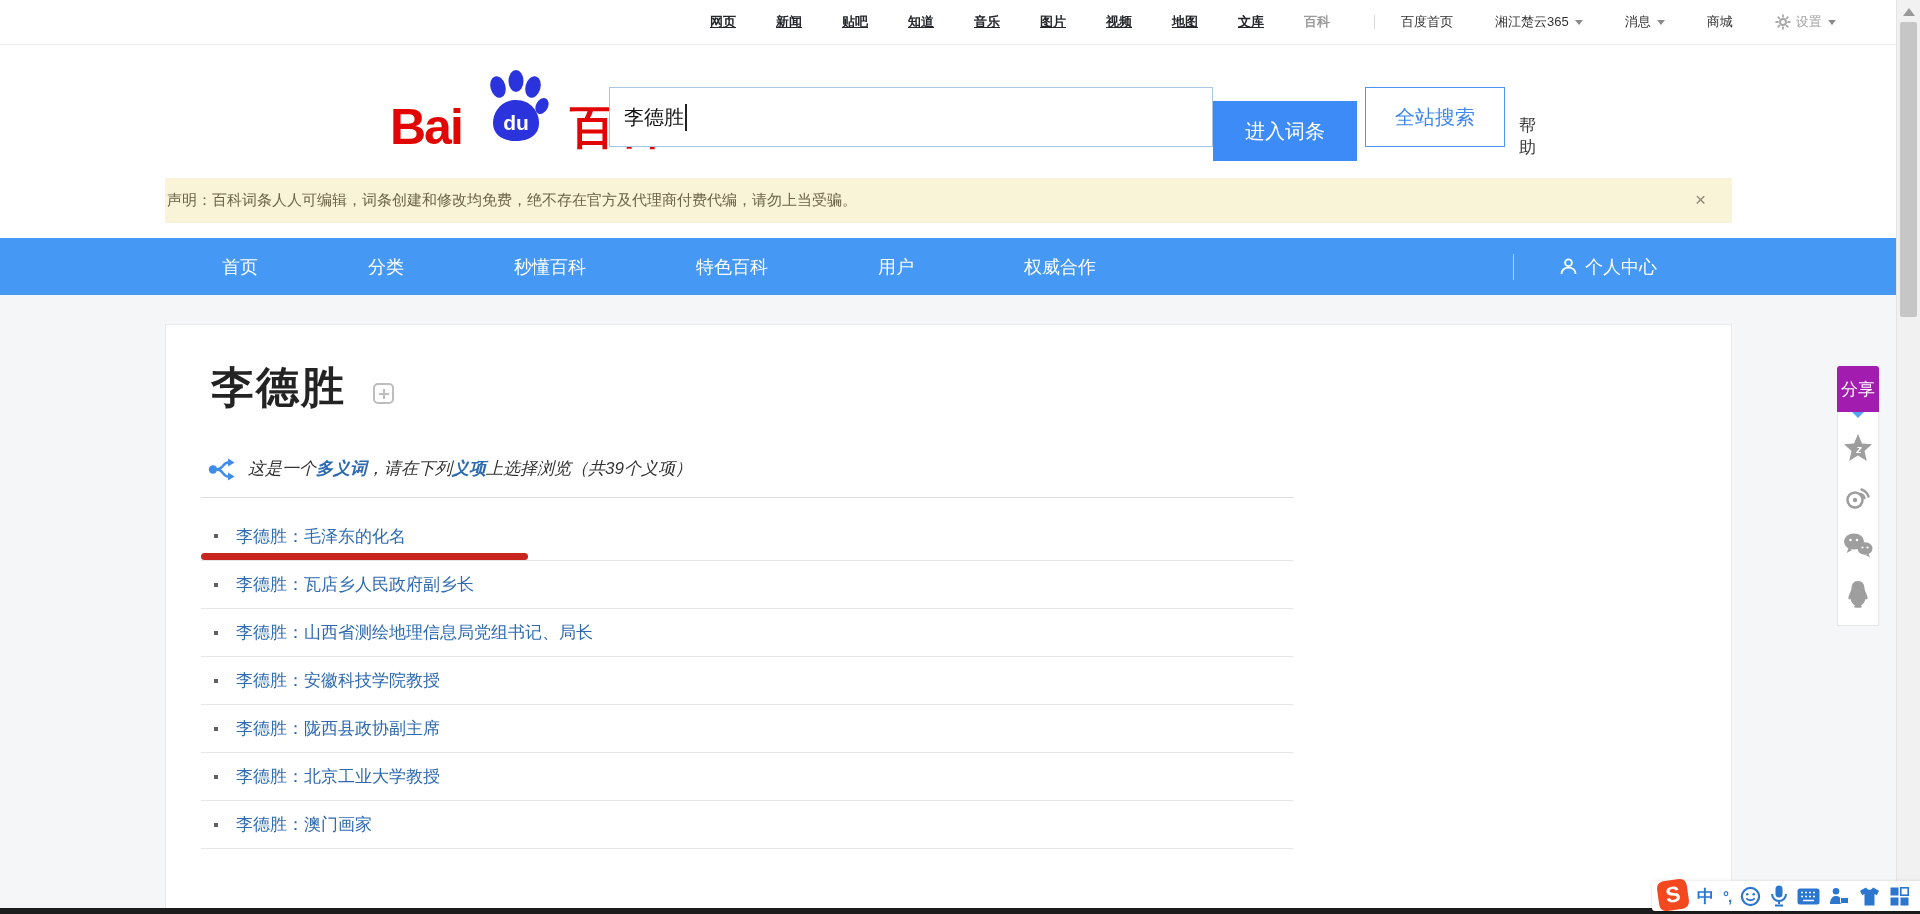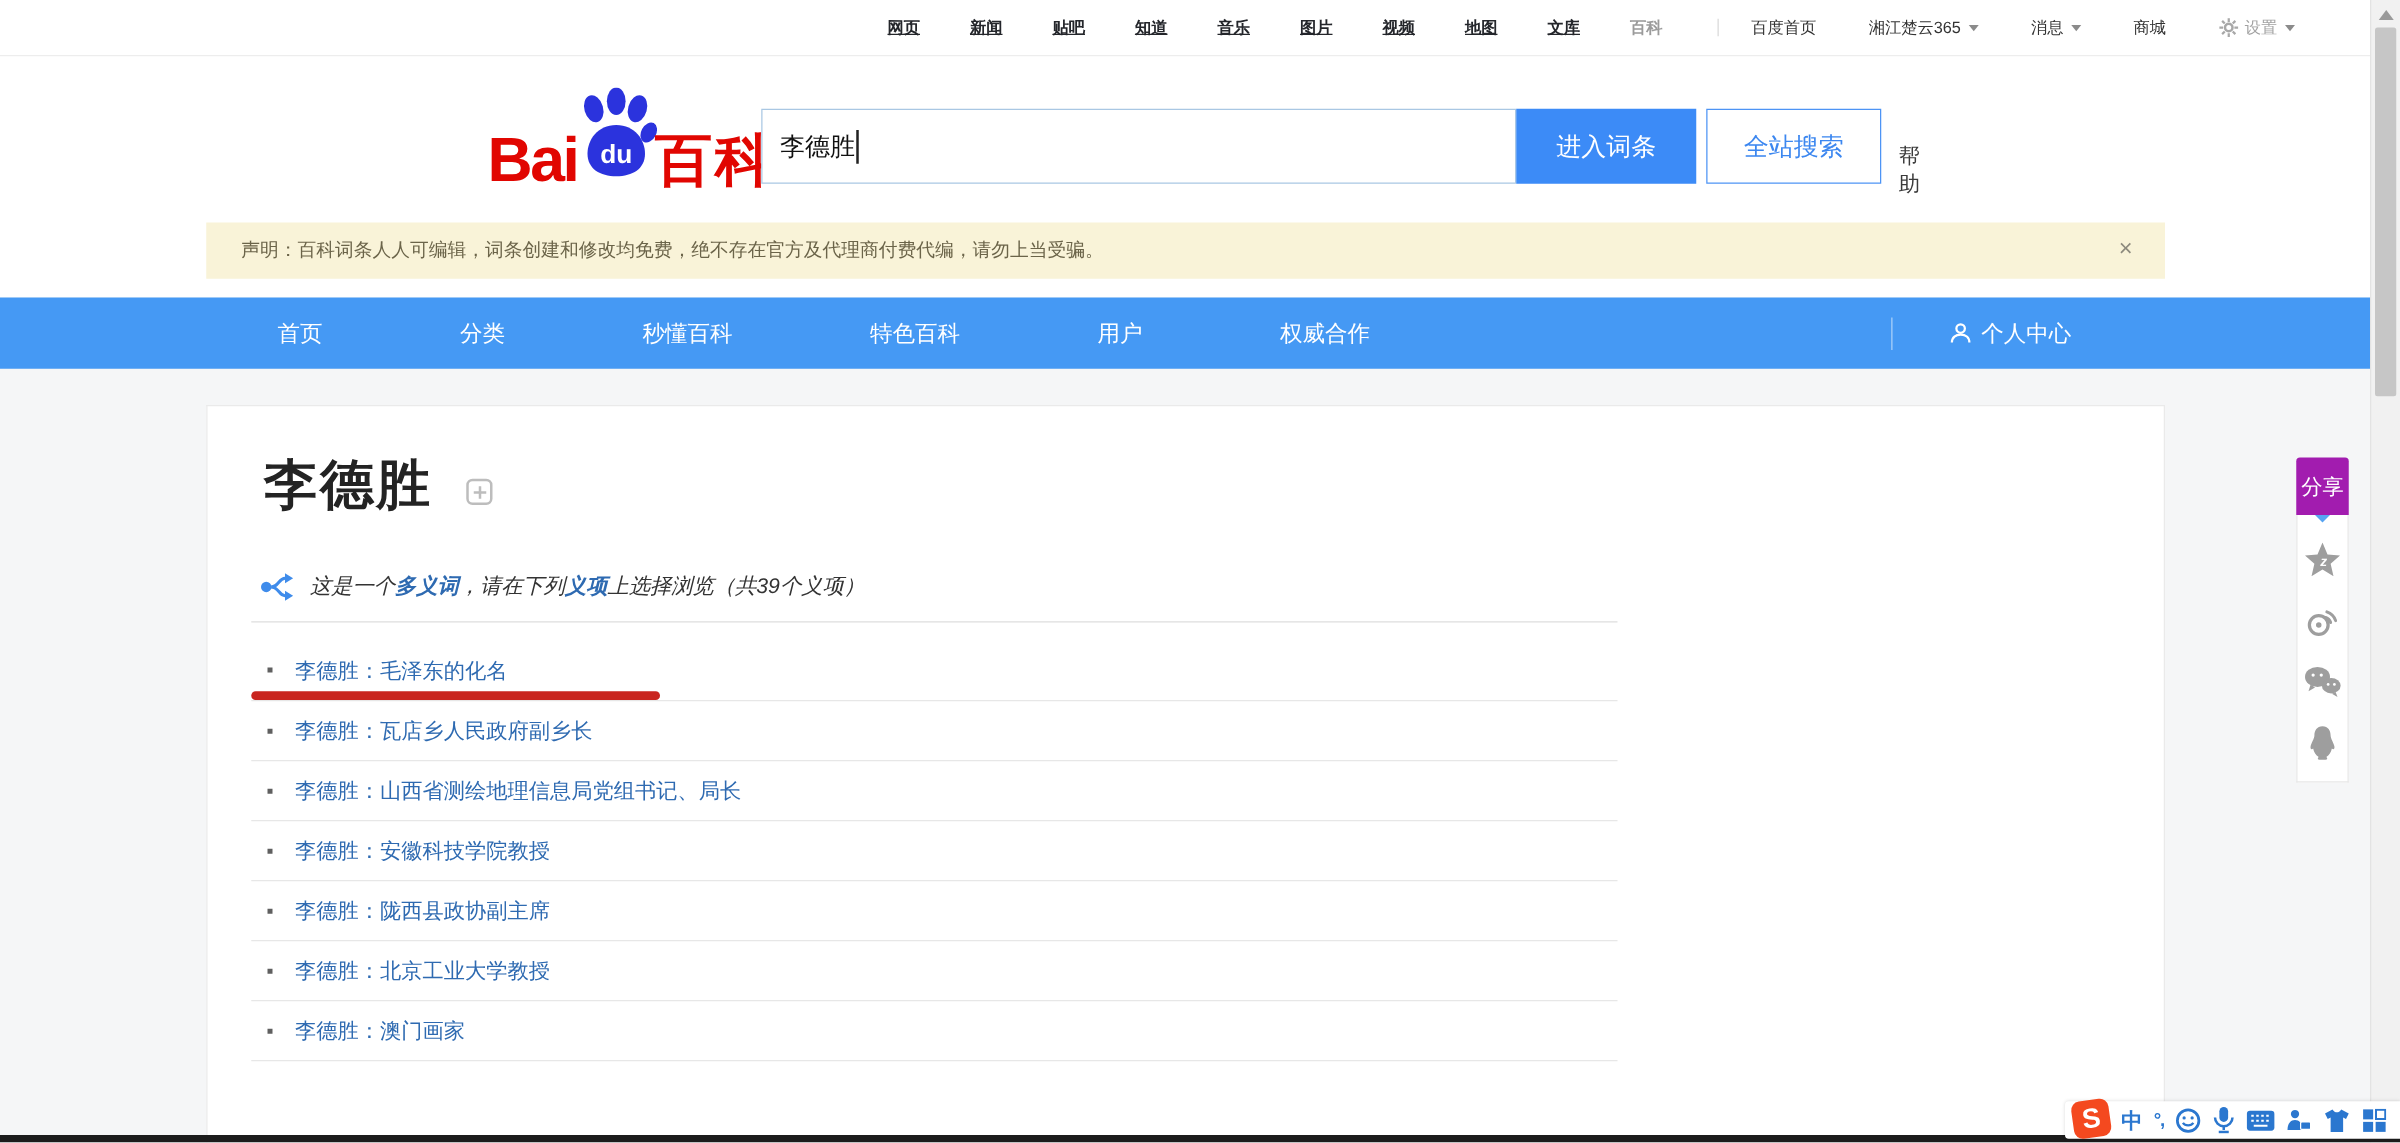--- a/index.html
+++ b/index.html
@@ -15,33 +15,33 @@
   .topnav-left a { font-size:13px; font-weight:bold; color:#24262b; text-decoration:underline; white-space:nowrap; }
   .topnav-left .current { color:#9b9b9b; text-decoration:none; cursor:default; }
   .topnav-right { position:absolute; left:1374px; top:0; height:44px; display:flex; align-items:center; gap:42px; }
   .topnav-right .vdiv { width:1px; height:14px; background:#d9d9d9; margin-right:-16px; }
   .topnav-right a { font-size:13px; color:#333; white-space:nowrap; display:flex; align-items:center; }
   .topnav-right a.gray { color:#a2a2a2; }
   .caret-down { display:inline-block; width:0; height:0; border-left:4.5px solid transparent; border-right:4.5px solid transparent; border-top:5px solid #8b8b8b; margin-left:6px; }
   .gear { margin-right:5px; display:inline-flex; }
 
   
-  .logo { position:absolute; left:390px; top:70px; display:flex; align-items:flex-end; cursor:pointer; }
+  .logo { position:absolute; left:390px; top:70px; display:flex; align-items:flex-end; cursor:pointer;gap:23px; }
   .logo-bai { font-size:50px; font-weight:bold; color:#e10601; letter-spacing:-2px; line-height:0.9; }
   .logo-paw { margin:0 -2px 2px -2px; }
   .logo-baike { font-size:46px; font-weight:bold; color:#e10601; letter-spacing:2px; line-height:0.95; }
 
   .search-input { position:absolute; left:609px; top:87px; width:604px; height:60px; border:1px solid #a9c7e3; font-size:20px; color:#111; padding:0 14px; outline:none; font-family:inherit; background:#fff; }
   .search-caret { position:absolute; left:685px; top:104px; width:2px; height:27px; background:#222; }
-  .btn-enter { position:absolute; left:1213px; top:87px; width:144px; height:60px; background:#3c8bf7; color:#fff; font-size:20px; border:none; cursor:pointer; font-family:inherit; }
+  .btn-enter { position:absolute; left:1213px; top:101px; width:144px; height:60px; background:#3c8bf7; color:#fff; font-size:20px; border:none; cursor:pointer; font-family:inherit; }
   .btn-fullsearch { position:absolute; left:1365px; top:87px; width:140px; height:60px; background:#fff; color:#3c87f0; font-size:20px; border:1px solid #4d94f5; cursor:pointer; font-family:inherit; }
   .help-vert { position:absolute; left:1516px; top:103px; writing-mode:vertical-rl; text-orientation:upright; letter-spacing:22px; font-size:17px; color:#3b3b3b; }
 
   
-  .notice { position:absolute; left:165px; top:178px; width:1567px; height:45px; background:#f9f3d8; display:flex; align-items:center; padding-left:28px; }
+  .notice { position:absolute; left:165px; top:178px; width:1567px; height:45px; background:#f9f3d8; display:flex; align-items:center; padding-left:2px; }
   .notice-text { font-size:15px; color:#6b6449; }
   .notice-link { font-size:15px; color:#3e82f7; margin-left:10px; }
   .notice-close { position:absolute; left:1530px; top:10px; font-size:19px; color:#8d8a7d; cursor:pointer; line-height:24px; }
 
   
   .bluenav { position:absolute; left:0; top:238px; width:1896px; height:57px; background:#4599f4; }
   .bn-left { position:absolute; left:222px; top:0; height:57px; display:flex; align-items:center; gap:110px; }
   .bn-left a { font-size:18px; color:#fff; white-space:nowrap; }
   .bn-right { position:absolute; left:1513px; top:0; height:57px; display:flex; align-items:center; }
   .bn-divider { width:1px; height:26px; background:rgba(255,255,255,0.55); }

